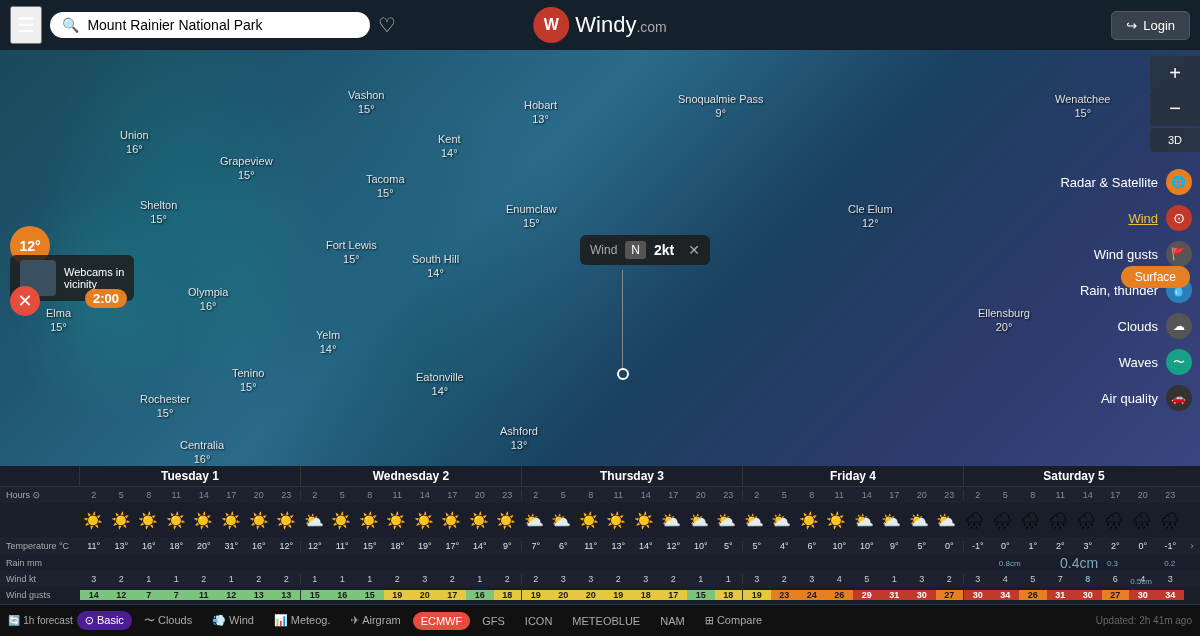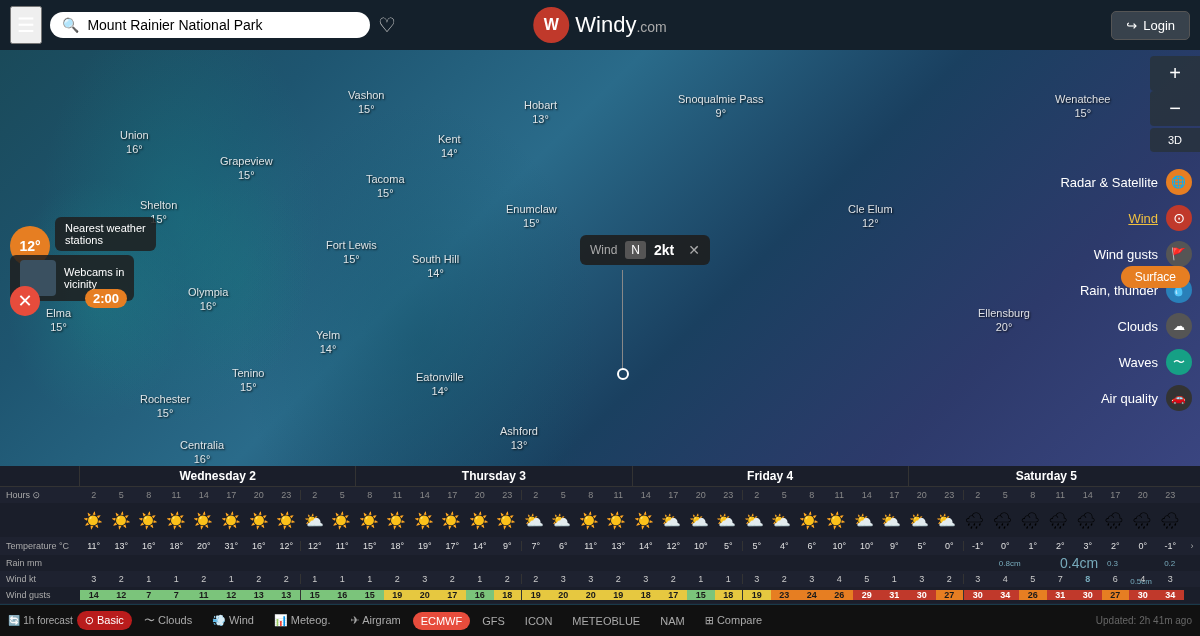--- a/index.html
+++ b/index.html
@@ -128,21 +128,21 @@
       position: absolute; color: rgba(255,255,255,0.85); font-size: 11px; text-align: center;
       text-shadow: 1px 1px 2px rgba(0,0,0,0.8); z-index: 30; line-height: 1.3;
     }
 
     
     .bottom-nav {
       position: absolute; bottom: 0; left: 0; right: 0; height: 31px;
       background: #111; display: flex; align-items: center; padding: 0 8px; gap: 4px; z-index: 110;
     }
     .nav-item { color: #aaa; font-size: 11px; padding: 3px 8px; cursor: pointer; display: flex; align-items: center; gap: 4px; border-radius: 12px; }
-    .nav-item.active { background: #b91c1c; color: white; }
+    .nav-item.active { background: #4c1d95; color: white; }
     .nav-item.active2 { background: #e74c3c; color: white; }
     .updated-text { margin-left: auto; color: #666; font-size: 10px; }
   </style>
 </head>
 <body>
 
 <div class="header">
   <button class="menu-btn">☰</button>
   <div class="search-bar">
     <span class="search-icon">🔍</span>
@@ -187,23 +187,20 @@
   <div class="wind-popup">
     <span style="font-size:12px; color:#aaa;">Wind</span>
     <span class="wind-direction">N</span>
     <span style="font-weight:bold;">2kt</span>
     <span class="close-btn">✕</span>
   </div>
   <div class="wind-line"></div>
   <div class="wind-dot"></div>
 
   <div class="temp-badge">12°</div>
-  <div class="nearest-station">
-    <span>Nearest weather<br>stations</span>
-  </div>
   <div class="webcam-box">
     <div class="webcam-thumb"></div>
     <span>Webcams in<br>vicinity</span>
   </div>
   <div class="time-badge">2:00</div>
   <div class="close-red">✕</div>
 
   <div class="surface-btn">Surface</div>
 </div>
 
@@ -242,20 +239,21 @@
       <span>Air quality</span>
       <div class="sidebar-icon dark">🚗</div>
     </div>
   </div>
 </div>
 
 <div style="position:absolute; bottom:32px; left:0; right:0; height:138px; background:#1a1e2a; z-index:100; overflow:hidden;">
 
   <div style="display:flex; border-bottom:1px solid #333; background:#1a1e2a;">
     <div style="width:80px; flex-shrink:0; border-right:1px solid #333;"></div>
+    <div style="flex:1; text-align:center; padding:3px 0; color:white; font-size:12px; font-weight:bold; border-right:1px solid #333;">Tuesday 1</div>
     <div style="flex:1; text-align:center; padding:3px 0; color:white; font-size:12px; font-weight:bold; border-right:1px solid #333;">Wednesday 2</div>
     <div style="flex:1; text-align:center; padding:3px 0; color:white; font-size:12px; font-weight:bold; border-right:1px solid #333;">Thursday 3</div>
     <div style="flex:1; text-align:center; padding:3px 0; color:white; font-size:12px; font-weight:bold; border-right:1px solid #333;">Friday 4</div>
     <div style="flex:1; text-align:center; padding:3px 0; color:white; font-size:12px; font-weight:bold;">Saturday 5</div>
     <div style="width:16px; flex-shrink:0;"></div>
   </div>
 
   <div style="display:flex; align-items:center; height:16px; background:#1e2230;">
     <div style="width:80px; flex-shrink:0; color:#aaa; font-size:9px; padding-left:6px; display:flex; align-items:center; gap:3px;">Hours ⊙</div>
     <div style="flex:1; display:flex;">

